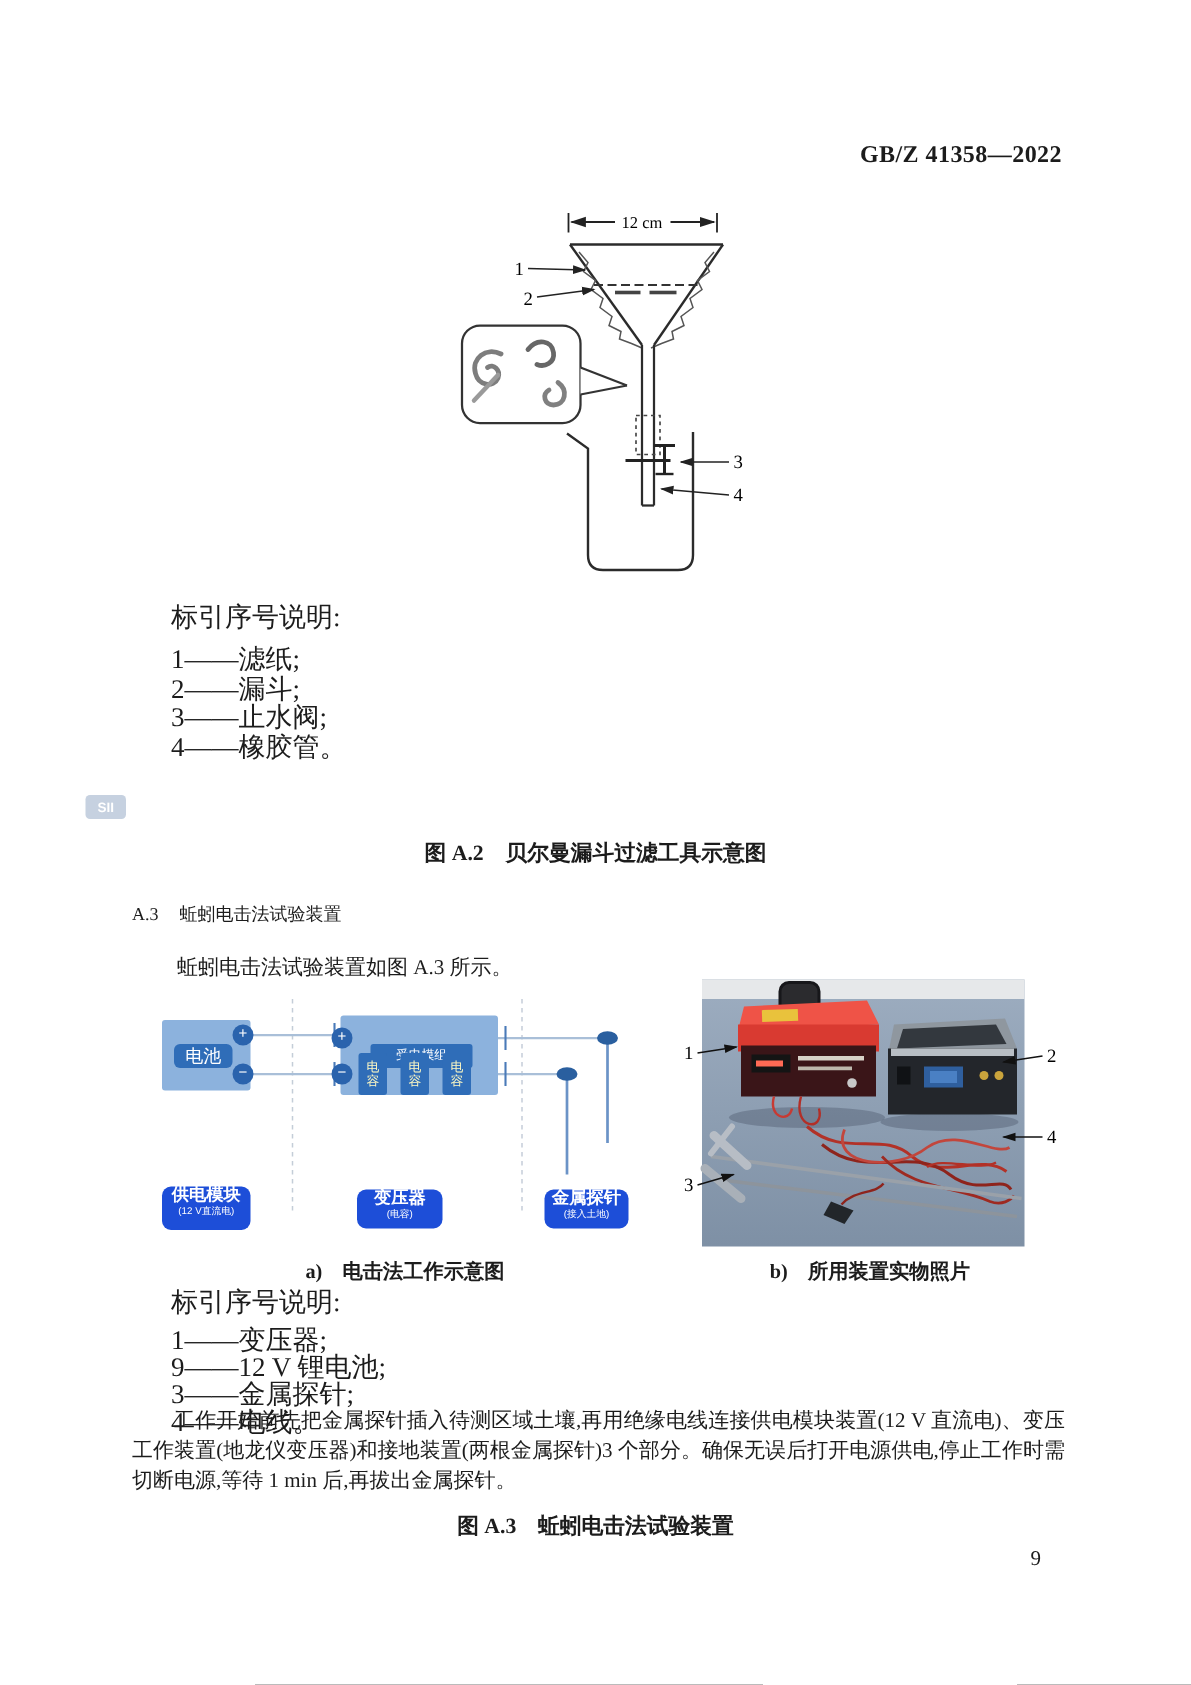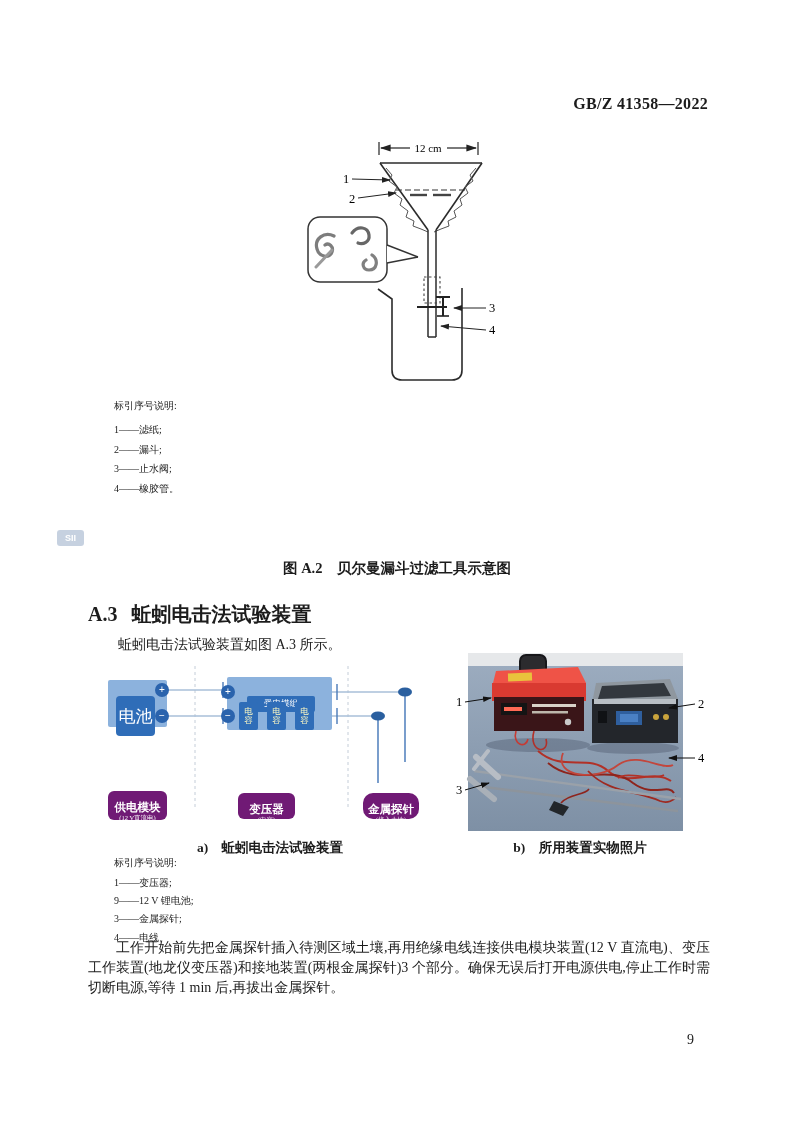--- a/index.html
+++ b/index.html
@@ -1,47 +1,47 @@
 <!DOCTYPE html>
 <html><head>
 <meta charset="utf-8">
 <style>
   html,body{margin:0;padding:0;background:#888;}
   .page{position:relative;width:794px;height:1123px;background:#ffffff;margin:0 auto;
         font-family:"Liberation Serif","DejaVu Serif",serif;color:#1c1c1c;overflow:hidden;}
   .abs{position:absolute;}
   .hdr{top:95px;right:86px;font-size:16px;font-weight:bold;letter-spacing:.3px;}
-  .legend{font-size:10px;}
+  .legend{font-size:18px;}
   .legend .lt{margin-bottom:7px;}
   .legend .li{line-height:19.5px;}
   .legend2 .li{line-height:18.2px;}
   .para{font-size:14px;line-height:20px;text-align:justify;text-indent:28px;width:622px;}
   .figcap{left:0;width:794px;text-align:center;font-weight:bold;font-size:14.5px;}
-  .h2{font-weight:bold;font-size:20px;}
+  .h2{font-weight:normal;font-size:12px;}
   .h2 .num{margin-right:14px;}
   .intro{font-size:14px;}
   .subcap{font-weight:bold;font-size:13.5px;text-align:center;}
   .pageno{font-size:14px;}
   .wm{left:57px;top:530px;width:27px;height:16px;background:#b3c2d6;opacity:.75;border-radius:3px;
       color:#fff;font-size:9px;font-weight:bold;text-align:center;line-height:16px;
       font-family:"Liberation Sans",sans-serif;}
   
   .diag{left:95px;top:658px;width:350px;height:172px;}
   .bx-light{position:absolute;background:#8cb2dd;border-radius:2px;}
   .bx-dark{position:absolute;background:#2f6db8;border-radius:4px;color:#fff;
            display:flex;align-items:center;justify-content:center;
            font-family:"Liberation Sans",sans-serif;}
   .term{position:absolute;width:14px;height:14px;border-radius:50%;background:#2a63ad;color:#fff;
         font-size:10px;line-height:14px;text-align:center;font-family:"Liberation Sans",sans-serif;}
   .cap{position:absolute;width:19px;height:28px;background:#2f6db8;border-radius:2px;color:#fef9c3;
        display:flex;align-items:center;justify-content:center;}
   .cap span{display:inline-block;width:10px;font-size:8.5px;line-height:9.5px;word-break:break-all;
             text-align:center;font-family:"Liberation Sans",sans-serif;}
-  .mod{position:absolute;background:#701a75;border-radius:6px;color:#fff;text-align:center;
-       font-family:Liberation Serif, serif;padding-top:10px;box-sizing:border-box;}
+  .mod{position:absolute;background:#1d4ed8;border-radius:6px;color:#fff;text-align:center;
+       font-family:Liberation Sans, sans-serif;padding-top:0;box-sizing:border-box;}
   .mod .mt{font-size:11.5px;font-weight:bold;line-height:12px;}
   .mod .ms{font-size:6.5px;line-height:9px;}
   
   .photo{left:455px;top:650px;width:255px;height:188px;}
   svg text{font-family:"Liberation Serif","DejaVu Serif",serif;}
 </style>
 </head>
 <body>
 
 <div class="page">
@@ -134,21 +134,21 @@
       <line x1="237" y1="34" x2="310" y2="34" stroke="#a9bfd8" stroke-width="1.5"></line>
       <line x1="237" y1="58" x2="283" y2="58" stroke="#a9bfd8" stroke-width="1.5"></line>
       <line x1="242" y1="26" x2="242" y2="42" stroke="#4a7ab8" stroke-width="1.4"></line>
       <line x1="242" y1="50" x2="242" y2="66" stroke="#4a7ab8" stroke-width="1.4"></line>
       <line x1="310" y1="38" x2="310" y2="104" stroke="#6b93c7" stroke-width="1.8"></line>
       <line x1="283" y1="62" x2="283" y2="125" stroke="#6b93c7" stroke-width="1.8"></line>
       <ellipse cx="310" cy="34" rx="7" ry="4.5" fill="#2a5f9f"></ellipse>
       <ellipse cx="283" cy="58" rx="7" ry="4.5" fill="#2a5f9f"></ellipse>
     </svg>
     <div class="bx-light" style="left:13px;top:22px;width:59px;height:47px;"></div>
-    <div class="bx-dark" style="left:21px;top:38px;width:39px;height:40px;font-size:17px;">电池</div>
+    <div class="bx-dark" style="left:21px;top:38px;width:39px;height:16px;font-size:12px;">电池</div>
     <div class="term" style="left:60px;top:25px;">+</div>
     <div class="term" style="left:60px;top:51px;">−</div>
     <div class="bx-light" style="left:132px;top:19px;width:105px;height:53px;"></div>
     <div class="bx-dark" style="left:152px;top:38px;width:68px;height:16px;font-size:8.5px;border-radius:2px;">受电模组</div>
     <div class="term" style="left:126px;top:27px;">+</div>
     <div class="term" style="left:126px;top:51px;">−</div>
     <div class="cap" style="left:144px;top:44px;">
         <span>电容</span>
       </div>
     <div class="cap" style="left:172px;top:44px;">
@@ -158,21 +158,21 @@
         <span>电容</span>
       </div>
     <div class="mod" style="left:13px;top:133px;width:59px;height:29px;">
       <div class="mt">供电模块</div>
       <div class="ms">(12 V直流电)</div>
     </div>
     <div class="mod" style="left:143px;top:135px;width:57px;height:26px;">
       <div class="mt">变压器</div>
       <div class="ms">(电容)</div>
     </div>
-    <div class="mod" style="left:268px;top:135px;width:56px;height:26px;border-radius:10px;">
+    <div class="mod" style="left:268px;top:135px;width:56px;height:26px;">
       <div class="mt">金属探针</div>
       <div class="ms">(接入土地)</div>
     </div>
   </div>
 
   <div class="abs photo">
     <svg width="255" height="188" viewBox="0 0 255 188">
       <defs>
         <marker id="arrB" markerWidth="9" markerHeight="7" refX="8" refY="3.5" orient="auto">
           <polygon points="0,0.6 9,3.5 0,6.4" fill="#111"></polygon>
@@ -230,29 +230,30 @@
       <line x1="10" y1="52" x2="36" y2="48" stroke="#111" stroke-width="1" marker-end="url(#arrB)"></line>
       <text x="243" y="58" font-size="12.5">2</text>
       <line x1="240" y1="54" x2="214" y2="58" stroke="#111" stroke-width="1" marker-end="url(#arrB)"></line>
       <text x="1" y="144" font-size="12.5">3</text>
       <line x1="10" y1="140" x2="34" y2="133" stroke="#111" stroke-width="1" marker-end="url(#arrB)"></line>
       <text x="243" y="112" font-size="12.5">4</text>
       <line x1="240" y1="108" x2="214" y2="108" stroke="#111" stroke-width="1" marker-end="url(#arrB)"></line>
     </svg>
   </div>
 
-  <div class="abs subcap" style="left:95px;top:839px;width:350px;">a)　蚯蚓电击法试验装置</div>
+  <div class="abs subcap" style="left:95px;top:839px;width:350px;">a)　电击法工作示意图</div>
   <div class="abs subcap" style="left:460px;top:839px;width:240px;">b)　所用装置实物照片</div>
 
   <div class="abs legend legend2" style="left:114px;top:856px;">
     <div class="lt" style="margin-bottom:4px;">标引序号说明:</div>
     <div class="li">1——变压器;</div>
     <div class="li">9——12 V 锂电池;</div>
     <div class="li">3——金属探针;</div>
     <div class="li">4——电线。</div>
   </div>
 
   <div class="abs para" style="left:88px;top:938px;">工作开始前先把金属探针插入待测区域土壤,再用绝缘电线连接供电模块装置(12 V 直流电)、变压工作装置(地龙仪变压器)和接地装置(两根金属探针)3 个部分。确保无误后打开电源供电,停止工作时需切断电源,等待 1 min 后,再拔出金属探针。</div>
 
+  <div class="abs figcap" style="top:1008px;">图 A.3　蚯蚓电击法试验装置</div>
 
   <div class="abs pageno" style="right:100px;top:1032px;">9</div>
 
 </div>
 
 </body></html>

